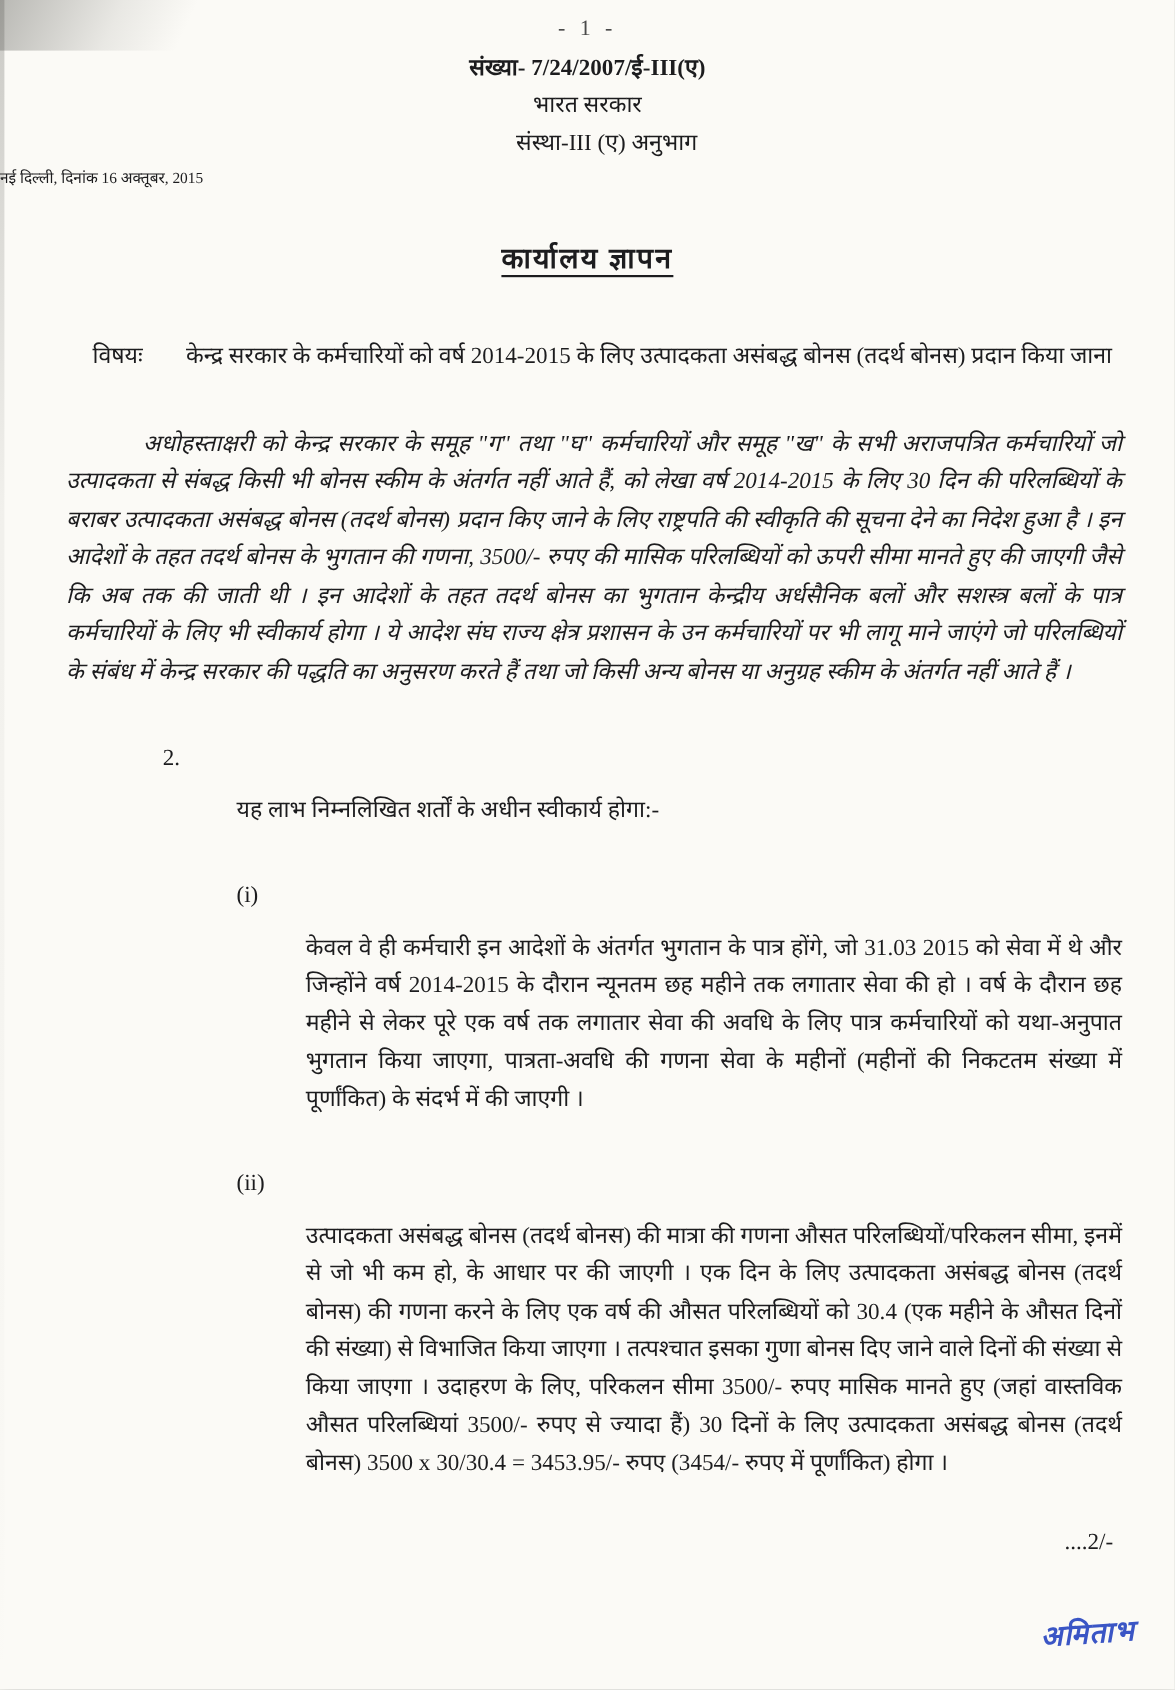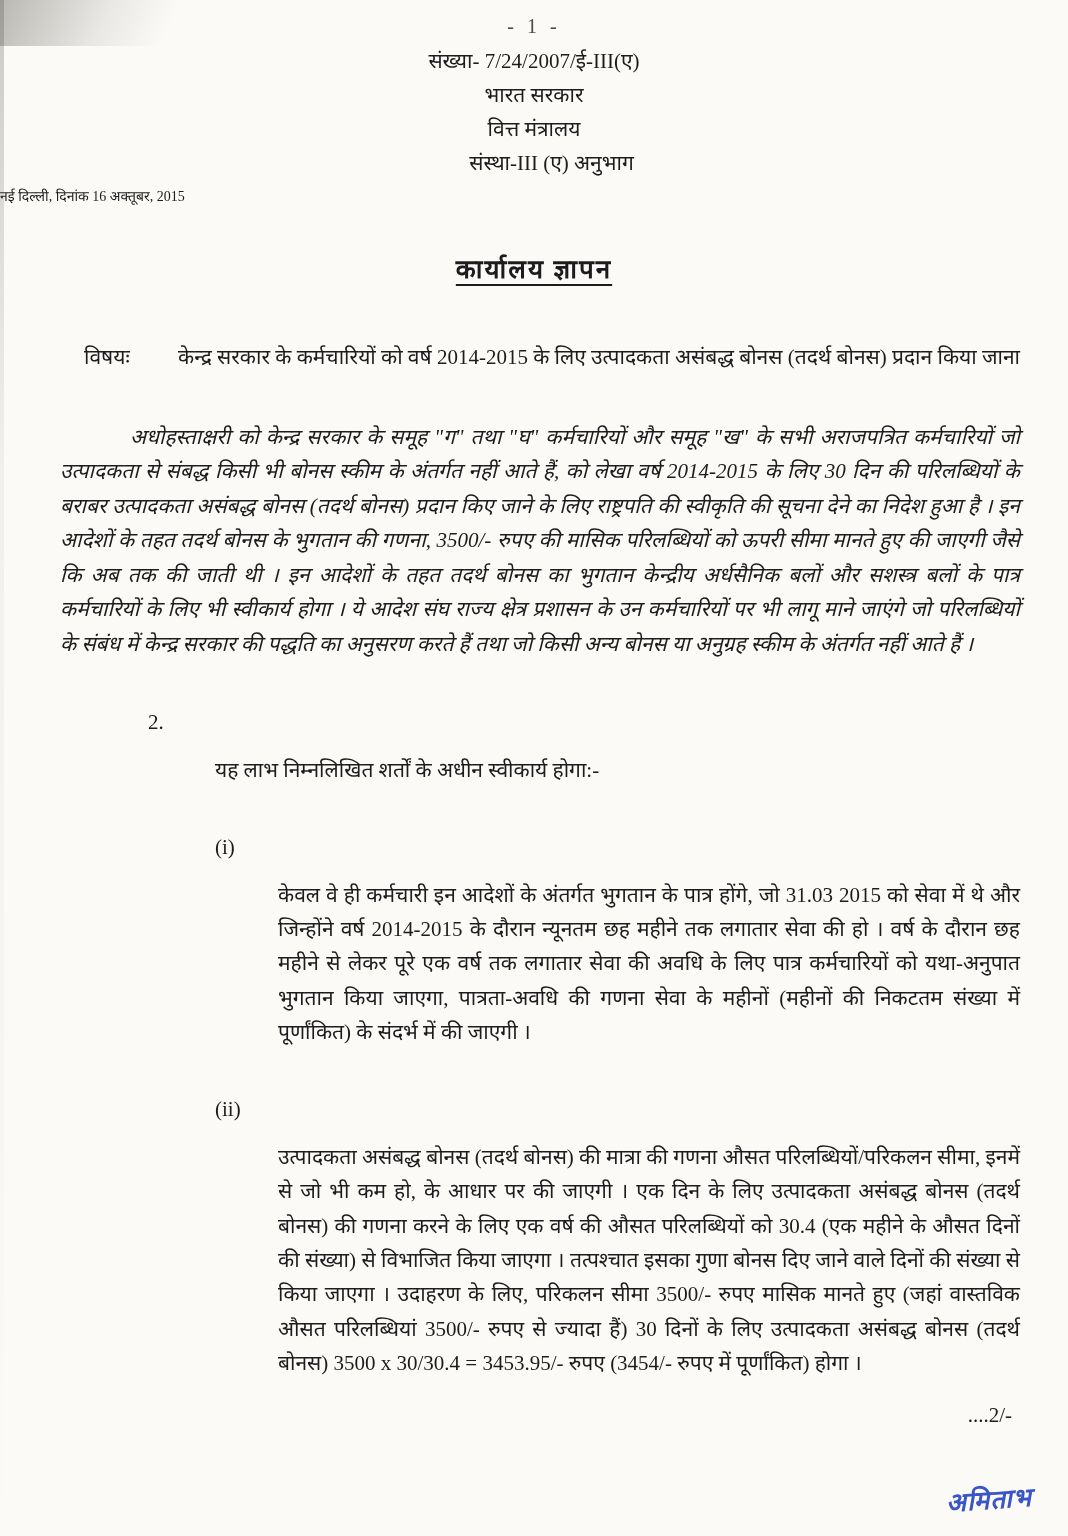--- a/index.html
+++ b/index.html
@@ -42,21 +42,21 @@
     color: #4a4a4a;
     font-size: 20px;
     letter-spacing: 4px;
     height: 28px;
   }
   .letterhead {
     text-align: center;
     margin-top: 6px;
   }
   .letterhead > div { line-height: 34px; }
-  .ref { font-weight: normal; text-align: center; }
+  .ref { font-weight: bold; text-align: center; }
   .section-line { font-weight: normal; padding-left: 35px; }
   .date-line {
     text-align: left;
     margin: 6px 52px 0 0;
     font-size: 14px;
     font-family: Liberation Serif, serif;
   }
   .doc-title {
     text-align: center;
     font-size: 26px;
@@ -69,21 +69,21 @@
   .subject {
     display: flex;
     margin: 48px 48px 0 84px;
     font-weight: normal;
   }
   .subject-label {
     flex: 0 0 76px;
   }
   .subject-text {
     flex: 1;
-    text-align: right;
+    text-align: center;
   }
   .body-para {
     margin: 46px 48px 0 60px;
     text-align: justify;
     text-indent: 70px;
     font-style: italic;
   }
   .numbered-item {
     display: flex;
     margin: 44px 48px 0 148px;
@@ -124,21 +124,20 @@
 
 <div class="page">
   <div class="scan-corner"></div>
   <div class="scan-edge"></div>
 
   <div class="page-top-num">- 1 -</div>
 
   <header class="letterhead">
     <div class="ref">संख्या- 7/24/2007/ई-III(ए)</div>
     <div>भारत सरकार</div>
-    <div>वित्त मंत्रालय</div>
     <div class="section-line">संस्था-III (ए) अनुभाग</div>
   </header>
 
   <div class="date-line">नई दिल्ली, दिनांक 16 अक्तूबर, 2015</div>
 
   <h1 class="doc-title">कार्यालय ज्ञापन</h1>
 
   <div class="subject">
     <span class="subject-label">विषयः</span>
     <span class="subject-text">केन्द्र सरकार के कर्मचारियों को वर्ष 2014-2015 के लिए उत्पादकता असंबद्ध बोनस (तदर्थ बोनस) प्रदान किया जाना</span>

